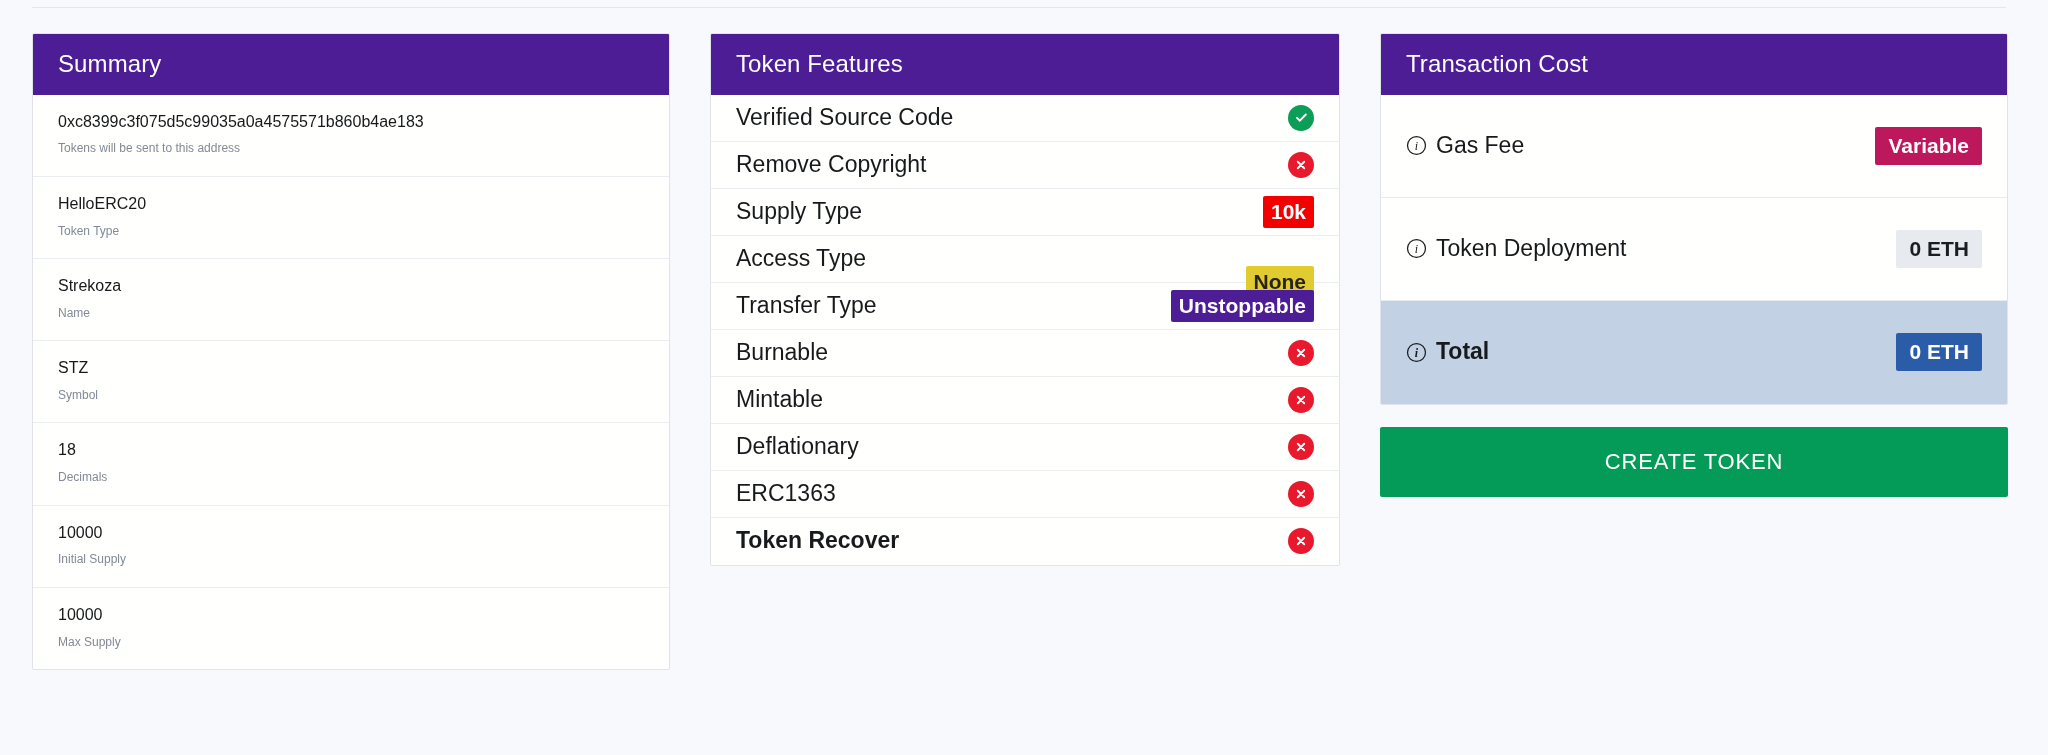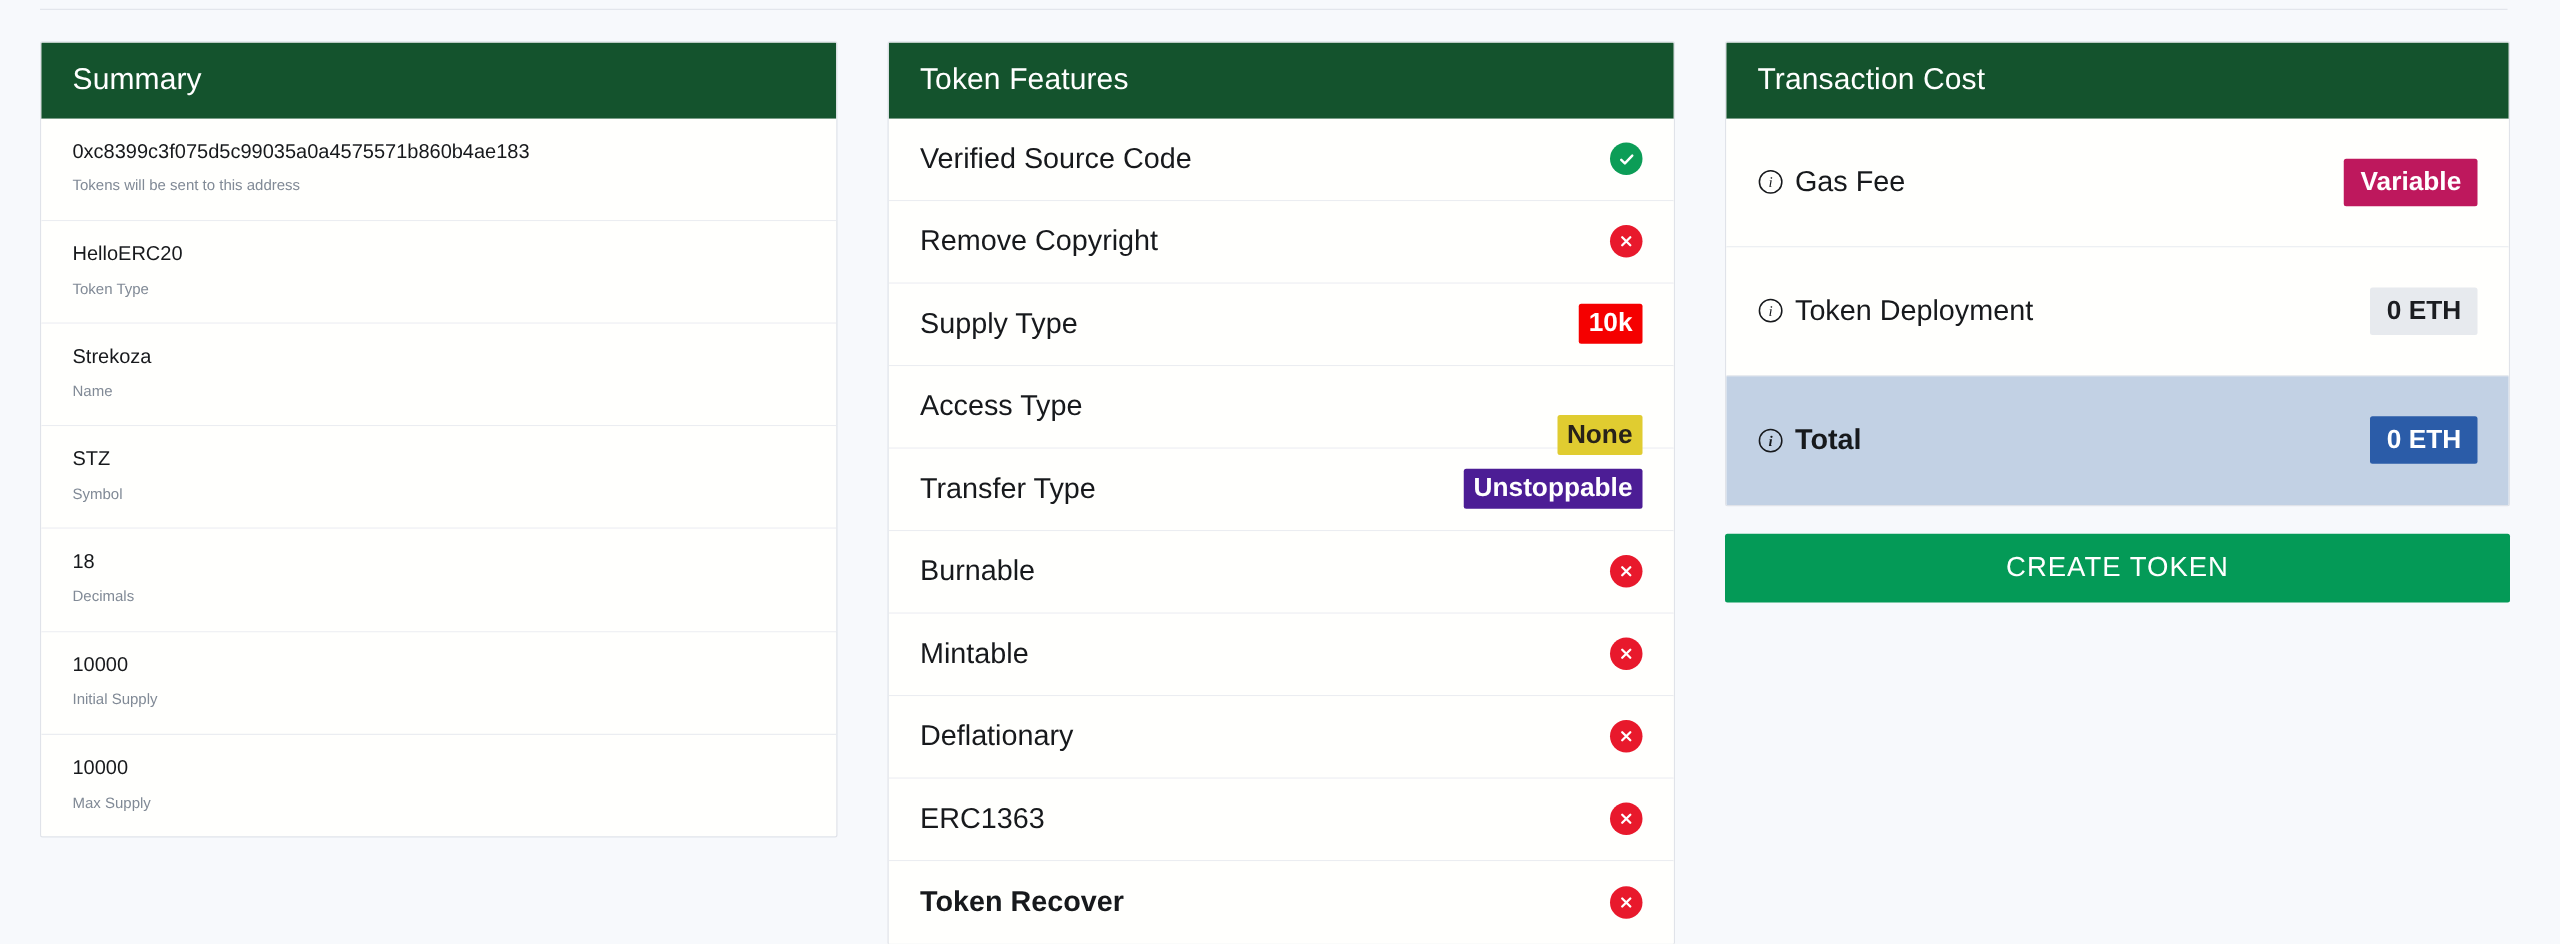--- a/index.html
+++ b/index.html
@@ -46,21 +46,21 @@
 
   .panel {
     background: #fffffd;
     border: 1px solid #e0e3e9;
     border-radius: 2px;
     box-sizing: border-box;
     overflow: hidden;
   }
 
   .panel-header {
-    background: #14532d;
+    background: #4c1d95;
     color: #ffffff;
     font-size: 24px;
     font-weight: 400;
     padding: 16px 42px 17px 25px;
     letter-spacing: 0.1px;
     line-height: 1.15;
   }
 
   
   .summary-row {
@@ -78,21 +78,21 @@
   }
   .summary-label {
     font-size: 12px;
     color: #818a96;
     margin-top: 9px;
     line-height: 1.2;
   }
 
   
   .feature-row {
-    height: 66px;
+    height: 47px;
     display: flex;
     align-items: center;
     justify-content: space-between;
     padding: 0 25px;
     border-bottom: 1px solid #ebedf1;
     background: #fffffd;
     box-sizing: border-box;
   }
   .feature-row:last-child { border-bottom: none; font-weight: bold; }
 
@@ -168,21 +168,21 @@
     border-radius: 2px;
     white-space: nowrap;
   }
   .cost-pill-gold { background: #be185d; color: #ffffff; }
   .cost-pill-gray { background: #e7eaee; color: #1b1d21; }
   .cost-pill-blue { background: #2b5ca8; color: #ffffff; }
 
   .create-button {
     margin-top: 22px;
     width: 100%;
-    height: 55px;
+    height: 70px;
     background: #049a57;
     color: #ffffff;
     border: none;
     border-radius: 2px;
     font-family: "Liberation Sans", sans-serif;
     font-size: 22px;
     letter-spacing: 0.8px;
     cursor: pointer;
     display: flex;
     align-items: center;

